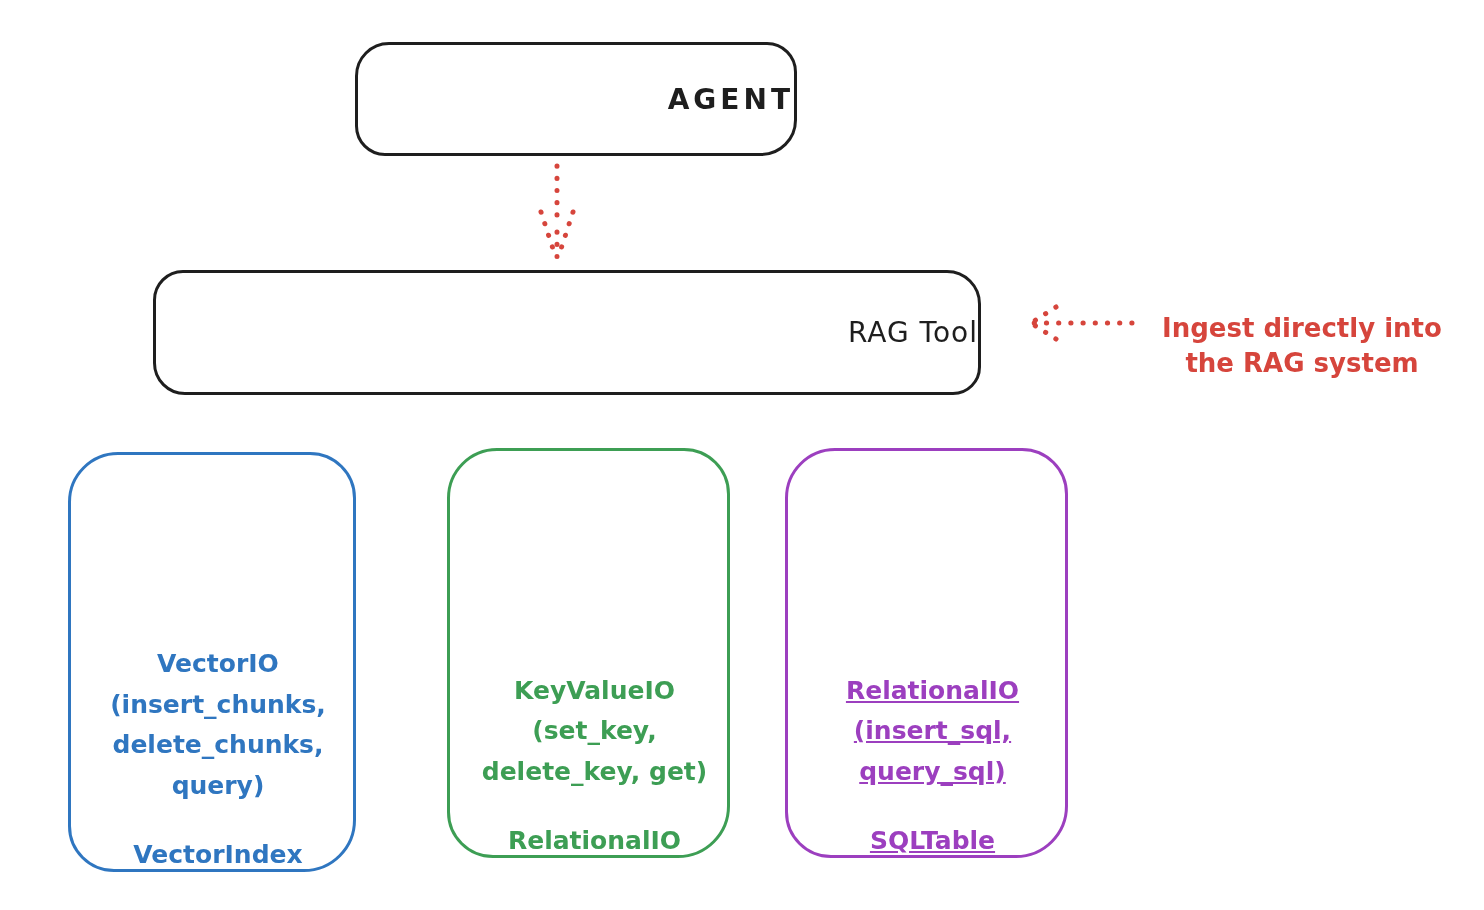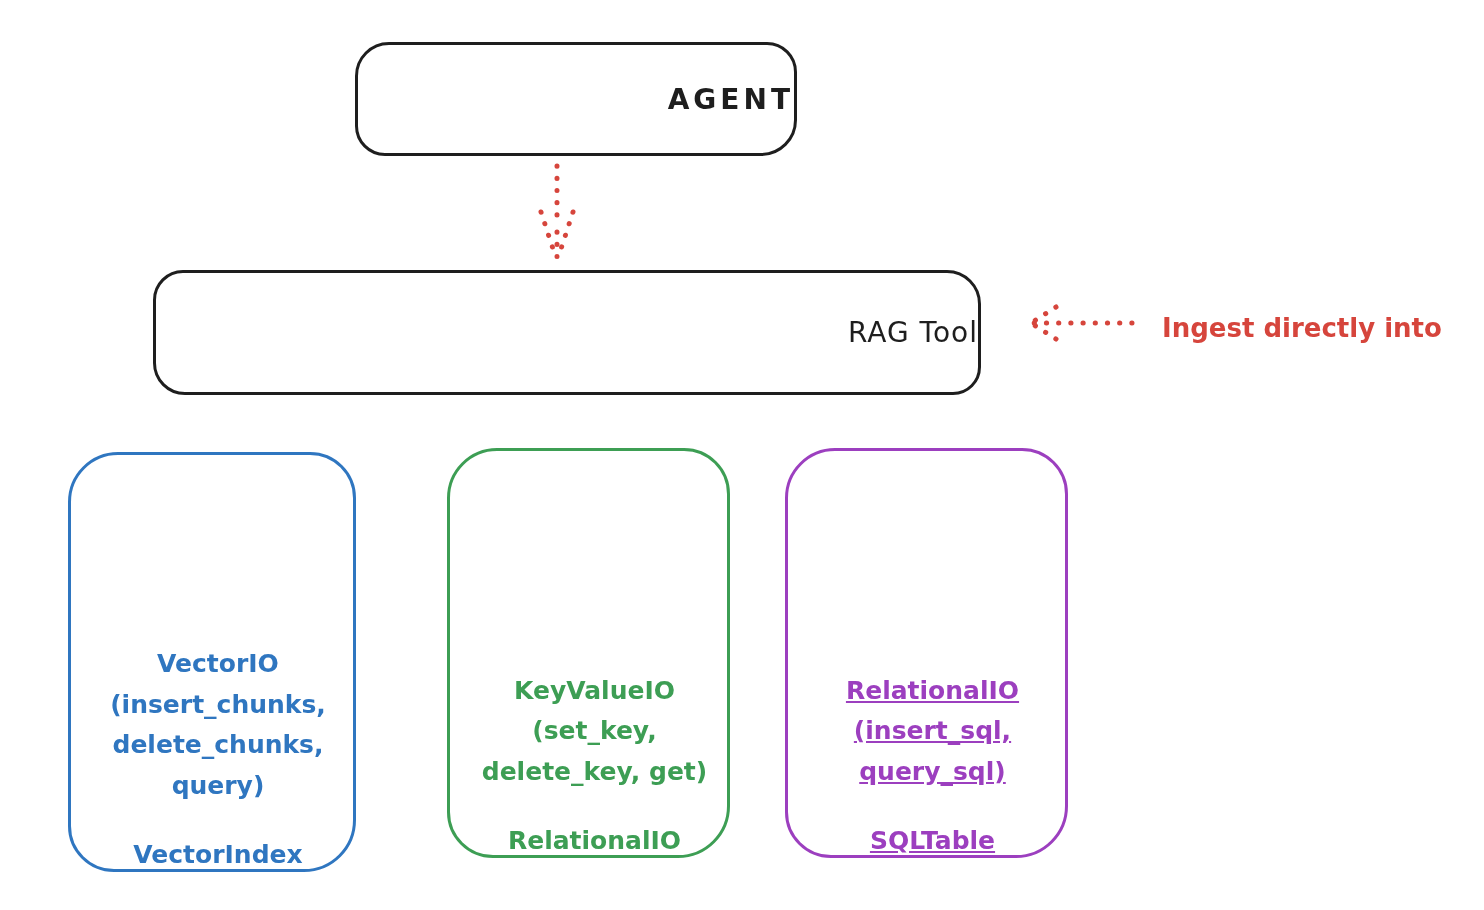--- a/index.html
+++ b/index.html
@@ -105,20 +105,21 @@
   <div class="connector" style="left: 1022px; top: 300px; width: 114px; height: 46px; --accent: #d6453c;">
     <svg width="114" height="46" viewBox="0 0 114 46">
       <path d="M110 23 L12 23"></path>
       <path d="M34 7 L9 23"></path>
       <path d="M34 39 L9 23"></path>
     </svg>
   </div>
 
   <div class="annotation" style="--accent: #d6453c;">
     <div>Ingest directly into</div>
+    <div>the RAG system</div>
   </div>
 
   <div class="shape-box backend-box vector" style="--accent: #2f76c0;">
     <div class="io-label">VectorIO
 (insert_chunks,
 delete_chunks,
 query)</div>
     <div class="index-label">VectorIndex</div>
   </div>
 

